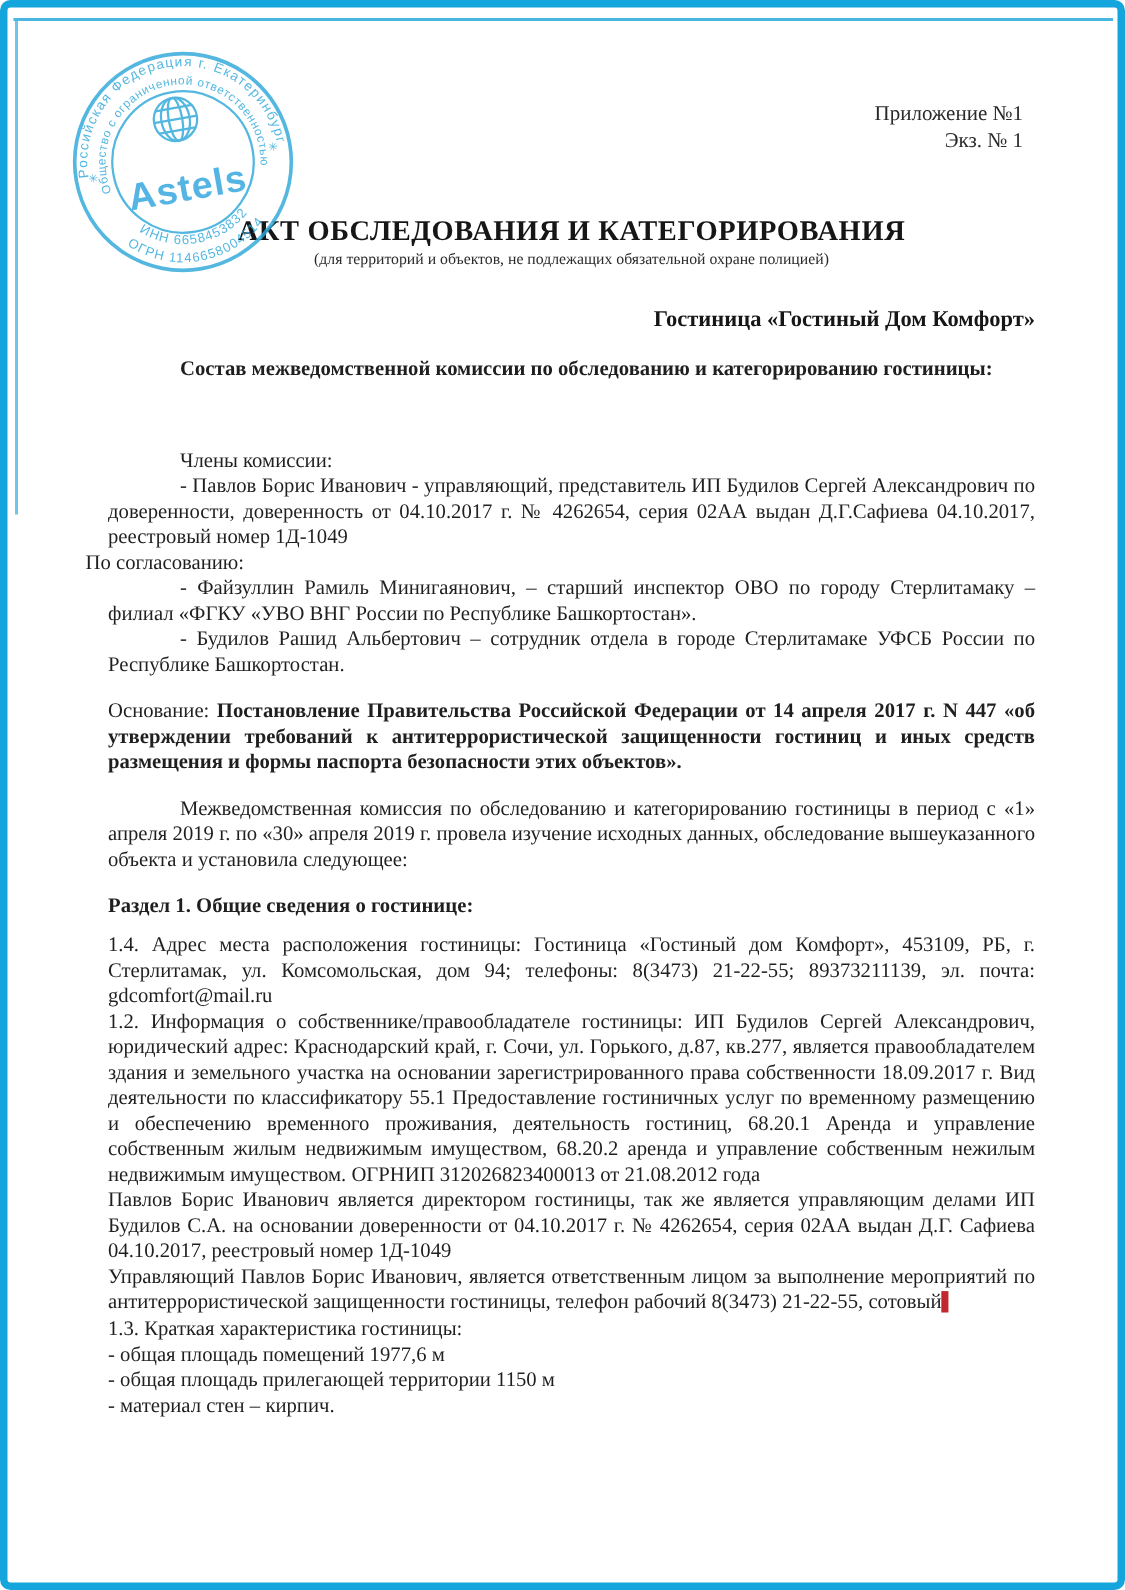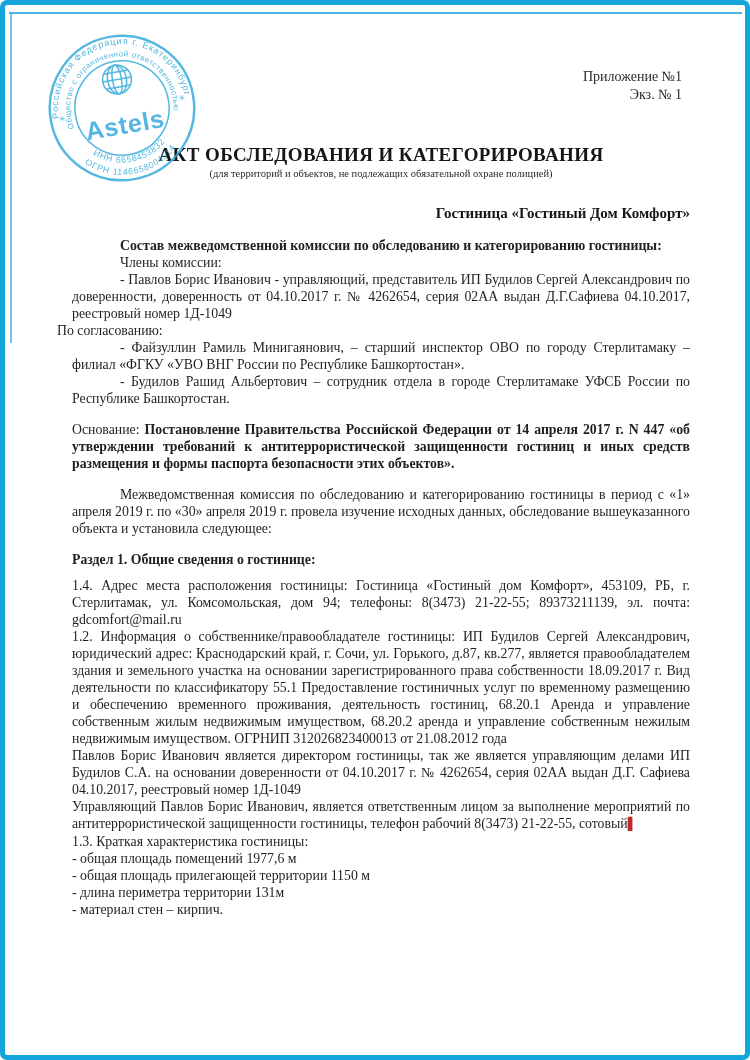--- a/index.html
+++ b/index.html
@@ -28,21 +28,21 @@
   
   .stamp { position:absolute; left:46px; top:32px; width:152px; height:152px; opacity:.82; z-index:2; }
   
   .doc { position:absolute; left:72px; right:60px; top:144px; z-index:1; }
   .title  { text-align:center; font-weight:bold; font-size:19px; letter-spacing:.4px; margin:0; color:#161616; }
   .subtitle { text-align:center; font-size:10.5px; margin-top:2px; color:#2a2a2a; }
   .objname { text-align:right; font-weight:bold; font-size:15px; margin-top:26px; color:#161616; }
   .body-text { font-size:13.8px; line-height:17px; text-align:justify; }
   p { margin:0; }
   .p-first { margin-top:15px; font-weight:bold; text-indent:48px; }
-  .label-ind { padding-left:48px; }
+  .label-ind { padding-left:48px;margin-top:44px; }
   .member { text-indent:48px; }
   .agree { margin-left:-15px; }
   .gap { margin-top:14px; }
   .gap-sm { margin-top:9px; }
   .bold { font-weight:bold; }
   .cursor-mark { color:#c1272d; font-size:12px; font-family:"DejaVu Sans", sans-serif; }
 </style>
 </head>
 <body>
 
@@ -117,18 +117,17 @@
 
       <p class="gap bold">Раздел 1. Общие сведения о гостинице:</p>
 
       <p class="gap-sm">1.4. Адрес места расположения гостиницы: Гостиница «Гостиный дом Комфорт», 453109, РБ, г. Стерлитамак, ул. Комсомольская, дом 94; телефоны: 8(3473) 21-22-55; 89373211139, эл. почта: gdcomfort@mail.ru</p>
       <p>1.2. Информация о собственнике/правообладателе гостиницы: ИП Будилов Сергей Александрович, юридический адрес: Краснодарский край, г. Сочи, ул. Горького, д.87, кв.277, является правообладателем здания и земельного участка на основании зарегистрированного права собственности 18.09.2017 г. Вид деятельности по классификатору 55.1 Предоставление гостиничных услуг по временному размещению и обеспечению временного проживания, деятельность гостиниц, 68.20.1 Аренда и управление собственным жилым недвижимым имуществом, 68.20.2 аренда и управление собственным нежилым недвижимым имуществом. ОГРНИП 312026823400013 от 21.08.2012 года</p>
       <p>Павлов Борис Иванович является директором гостиницы, так же является управляющим делами ИП Будилов С.А. на основании доверенности от 04.10.2017 г. № 4262654, серия 02АА выдан Д.Г. Сафиева 04.10.2017, реестровый номер 1Д-1049</p>
       <p><span>Управляющий Павлов Борис Иванович, является ответственным лицом за выполнение мероприятий по антитеррористической защищенности гостиницы, телефон рабочий 8(3473) 21-22-55, сотовый</span><span class="cursor-mark">▌</span></p>
       <p>1.3. Краткая характеристика гостиницы:</p>
       <p>- общая площадь помещений 1977,6 м</p>
       <p>- общая площадь прилегающей территории 1150 м</p>
-      <p>- длина периметра территории 131м</p>
       <p>- материал стен – кирпич.</p>
     </div>
   </div>
 
 </div>
 
 </body></html>

